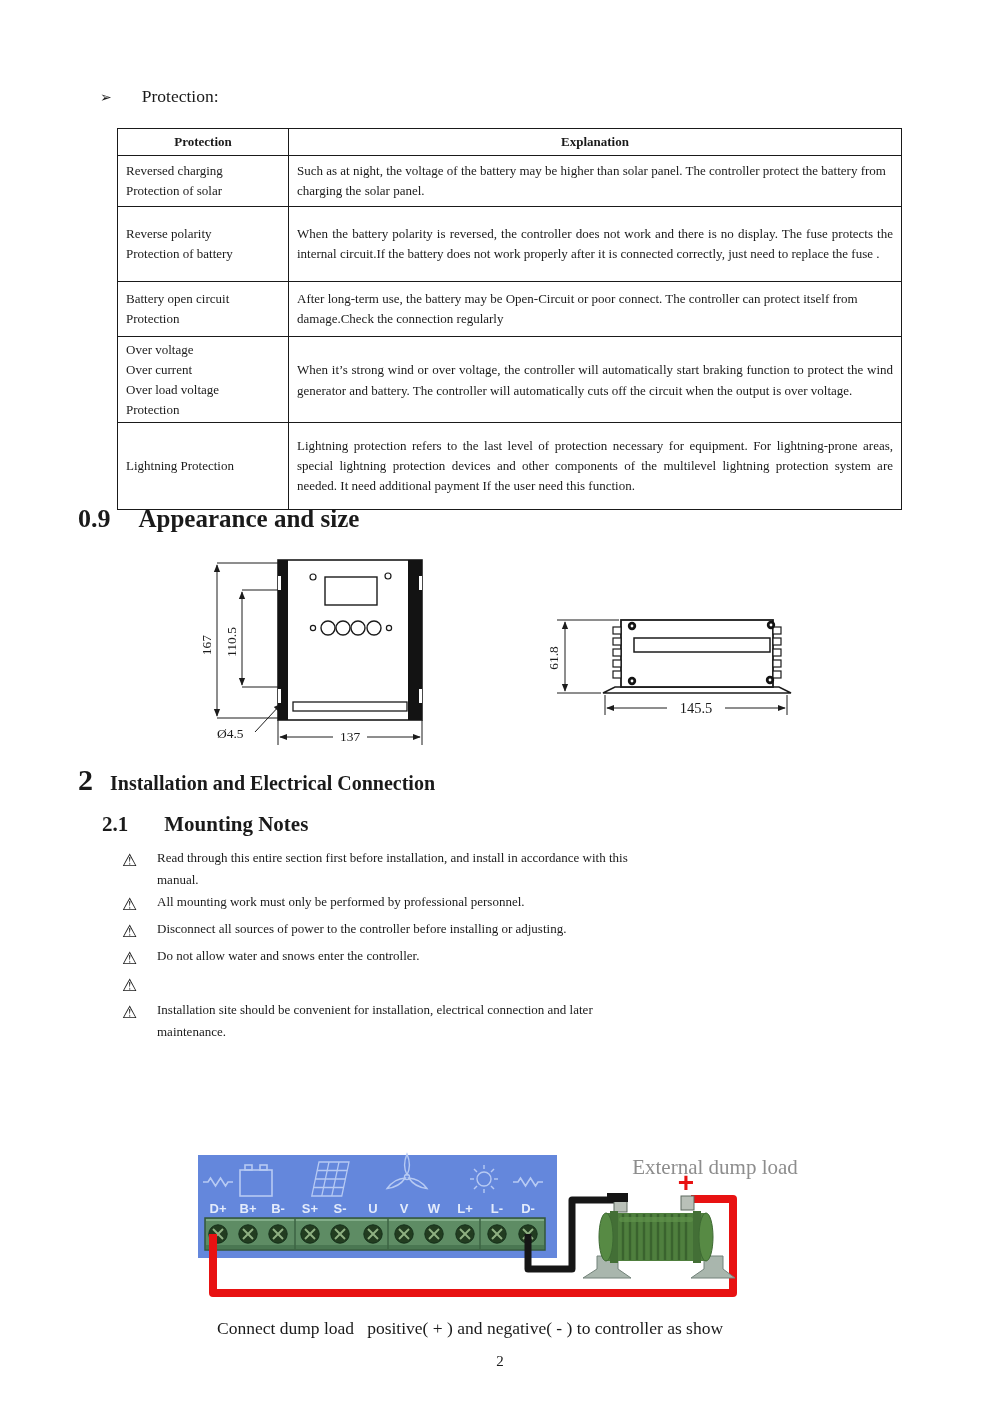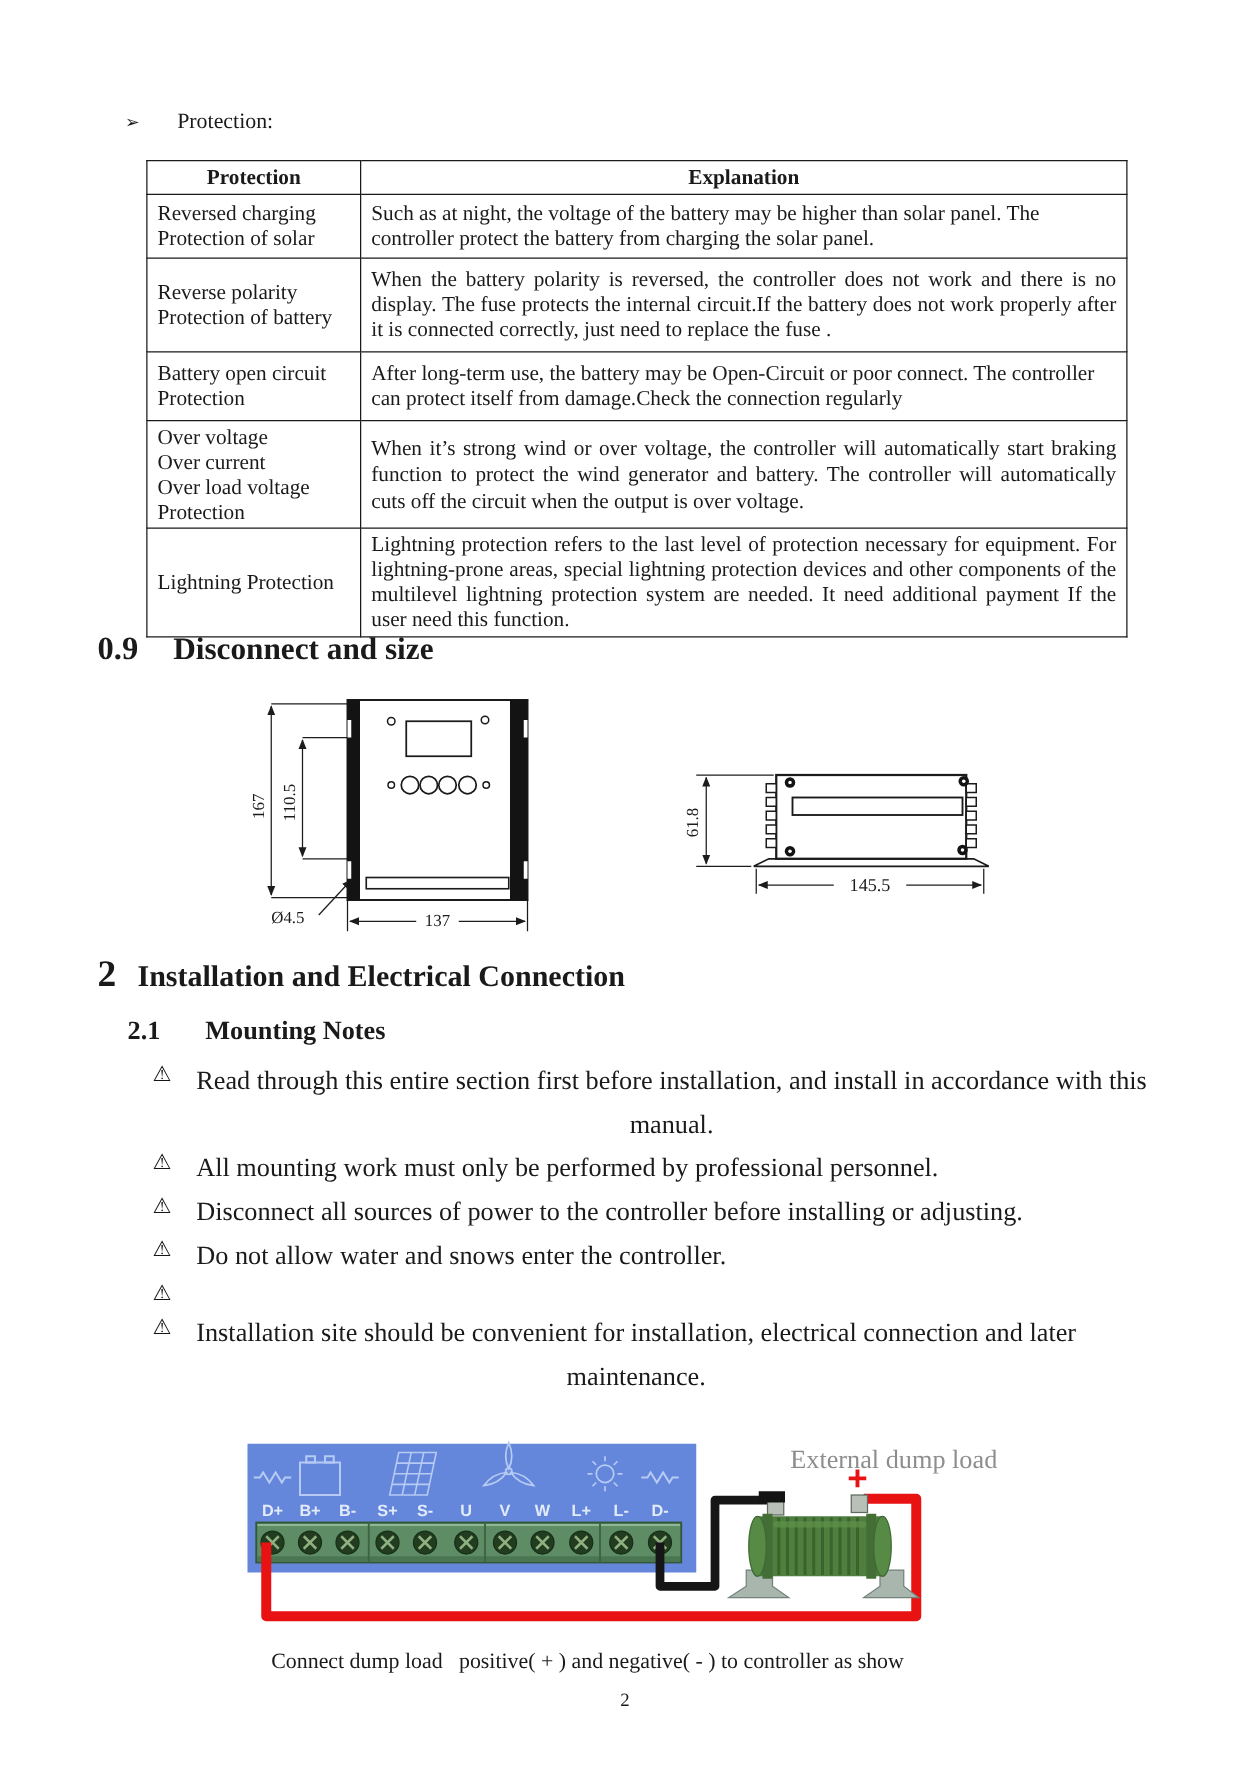--- a/index.html
+++ b/index.html
@@ -6,48 +6,48 @@
   .page{position:relative;width:1000px;height:1414px;background:#fff;
         font-family:"Liberation Serif",serif;color:#1a1a1a;overflow:hidden;}
   .abs{position:absolute;}
 
   
   .bullet-line{left:100px;top:86px;display:flex;align-items:baseline;gap:30px;}
   .bullet-glyph{font-family:"DejaVu Sans",sans-serif;font-size:14px;}
   .bullet-label{font-size:17.5px;}
 
   
-  .ptable{border-collapse:collapse;table-layout:fixed;width:784px;font-size:17px;}
+  .ptable{border-collapse:collapse;table-layout:fixed;width:784px;font-size:13px;}
   .ptable th,.ptable td{border:1px solid #1a1a1a;vertical-align:middle;}
   .ptable th{font-weight:bold;height:24px;text-align:center;padding:1px 4px;}
   .ptable td{padding:2px 8px;line-height:20px;}
   .cell-prot{white-space:pre-line;}
   .just{text-align:justify;}
   .lh21{line-height:21px !important;}
   .rh1{height:46px;} .rh2{height:70px;margin-top:24px;} .rh3{height:50px;} .rh4{height:81px;} .rh5{height:82px;}
 
   
   .hrow{display:flex;align-items:baseline;font-weight:bold;}
   .h12{left:78px;top:504px;gap:28px;}
   .h12 .num{font-size:26px;} .h12 .ttl{font-size:25px;}
   .h2{left:78px;top:763px;gap:17px;}
-  .h2 .num{font-size:30px;} .h2 .ttl{font-size:24px;}
+  .h2 .num{font-size:30px;} .h2 .ttl{font-size:20px;}
   .h21{left:78px;top:812px;gap:36px;margin-left:24px;}
   .h21 .num{font-size:21px;} .h21 .ttl{font-size:21px;}
   .h22{left:78px;top:1069px;gap:9px;}
   .h22 .num{font-size:22px;} .h22 .ttl{font-size:22px;}
   .h221{left:78px;top:1108px;gap:24px;}
   .h221 .num{font-size:20px;} .h221 .ttl{font-size:20px;}
   .h221 .sub{font-size:16px;margin-left:7px;}
 
   
   .notes{left:122px;top:847px;width:810px;}
   .note{display:flex;align-items:flex-start;}
   .note-icon{flex:0 0 35px;font-family:"DejaVu Sans",sans-serif;font-size:17px;line-height:27px;color:#161616;}
-  .note-text{font-size:21px;line-height:35px;white-space:pre-line;text-align:center;}
+  .note-text{font-size:13px;line-height:22px;white-space:pre-line;}
 
   .caption{left:217px;top:1318px;font-size:17.5px;white-space:pre;}
   .pageno{left:0;top:1353px;width:1000px;text-align:center;font-size:15px;}
 
   svg text{font-family:"Liberation Serif",serif;}
   .dimtxt{font-size:13.5px;fill:#1c1c1c;}
   .termlbl{font-family:"Liberation Sans",sans-serif;font-weight:bold;font-size:13px;fill:#e3ebfb;}
   .extlbl{font-size:21px;fill:#8d8d8d;}
 </style>
 </head>
@@ -94,21 +94,21 @@
     </tr>
     <tr>
       <td class="cell-prot rh5">Lightning Protection</td>
       <td class="just">Lightning protection refers to the last level of protection necessary for equipment. For lightning-prone areas, special lightning protection devices and other components of the multilevel lightning protection system are needed. It need additional payment If the user need this function.</td>
     </tr>
   </tbody>
     </table>
 
   <div class="abs hrow h12">
     <span class="num">0.9</span>
-    <span class="ttl">Disconnect and size</span>
+    <span class="ttl">Appearance and size</span>
   </div>
 
   <svg class="abs" style="left:195px;top:548px;" width="250" height="202" viewBox="0 0 250 202">
     <defs>
       <marker id="arrF" viewBox="0 0 10 10" refX="9" refY="5" markerWidth="8" markerHeight="8" orient="auto-start-reverse">
         <path d="M0 1 L10 5 L0 9 Z" fill="#1c1c1c"></path>
       </marker>
     </defs>
     <g stroke="#1c1c1c" stroke-width="1">
       <line x1="22" y1="15" x2="83" y2="15"></line>

